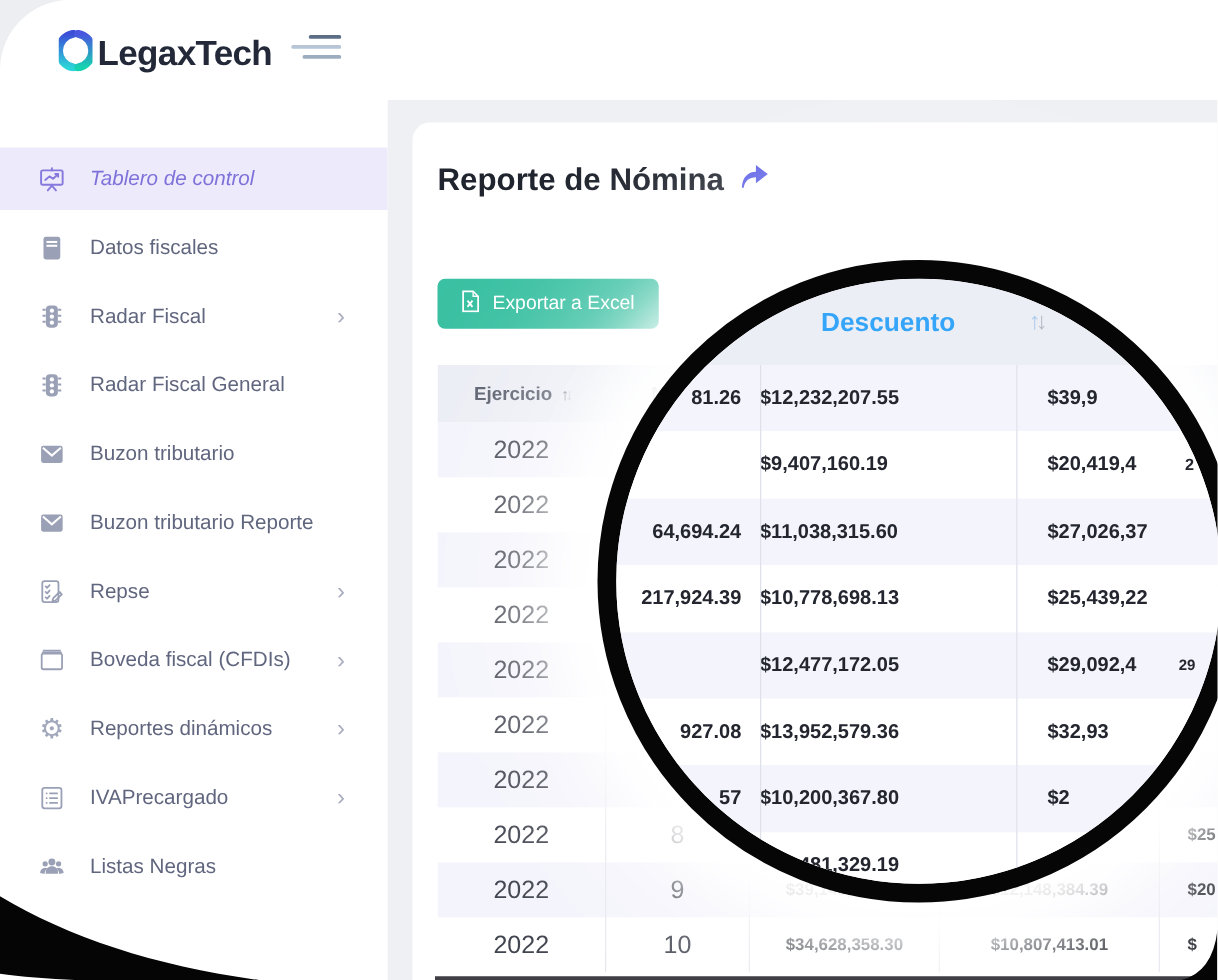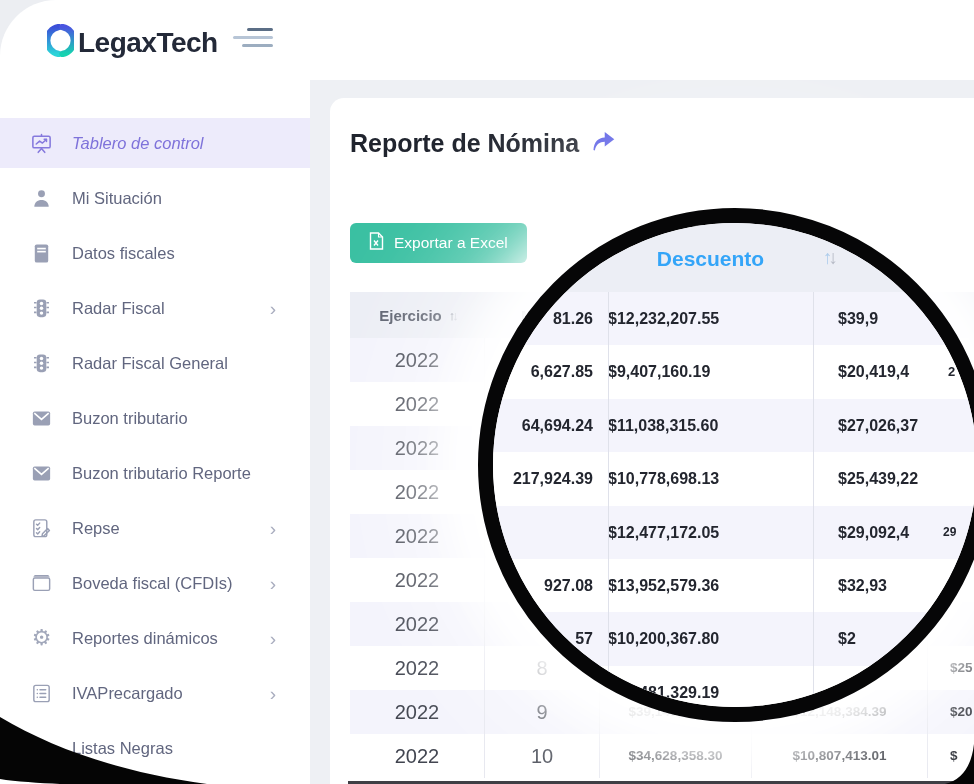--- a/index.html
+++ b/index.html
@@ -125,29 +125,20 @@
           <polyline points="6.5,12.5 10,9.5 13,11.5 17,7.8"></polyline>
           <path d="M14.8,7.5 h2.4 v2.4"></path>
           <path d="M12,2.6 v1.9 M12,16.5 v1.2 M8.6,21.2 l3.4-3.9 3.4,3.9"></path>
         </svg>
       </span>
       <span class="lbl">Tablero de control</span>
     </div>
     <div class="side-item">
       <span class="icon">
         <svg width="23" height="23" viewBox="0 0 24 24" fill="currentColor">
-          <circle cx="12" cy="7" r="3.6"></circle>
-          <path d="M4.5,20.5 c0-4.4 3.3-7 7.5-7 s7.5,2.6 7.5,7 z"></path>
-        </svg>
-      </span>
-      <span class="lbl">Mi Situación</span>
-    </div>
-    <div class="side-item">
-      <span class="icon">
-        <svg width="23" height="23" viewBox="0 0 24 24" fill="currentColor">
           <path d="M5,4.5 a2,2 0 0 1 2-2 h10 a2,2 0 0 1 2,2 v15 a2,2 0 0 1-2,2 h-10 a2,2 0 0 1-2-2 z"></path>
           <rect x="7.5" y="6" width="9" height="1.7" fill="#fff"></rect>
           <rect x="7.5" y="9.2" width="9" height="1.7" fill="#fff"></rect>
         </svg>
       </span>
       <span class="lbl">Datos fiscales</span>
     </div>
     <div class="side-item">
       <span class="icon">
         <svg width="23" height="23" viewBox="0 0 24 24">
@@ -374,21 +365,20 @@
       <span class="mag-sort"><i class="up">↑</i><i class="dn">↓</i></span>
     </div>
     <div class="mag-rows" id="magrows">
         <div class="mag-row alt">
           <span class="m-left">81.26</span>
           <span class="m-mid">$12,232,207.55</span>
           <span class="m-right">$39,9</span>
           <span class="m-edge">$3</span>
         </div>
         <div class="mag-row">
-          <span class="m-left">6,627.85</span>
           <span class="m-mid">$9,407,160.19</span>
           <span class="m-right">$20,419,4</span>
           <span class="m-edge">2</span>
         </div>
         <div class="mag-row alt">
           <span class="m-left">64,694.24</span>
           <span class="m-mid">$11,038,315.60</span>
           <span class="m-right">$27,026,37</span>
           <span class="m-edge"></span>
         </div>

